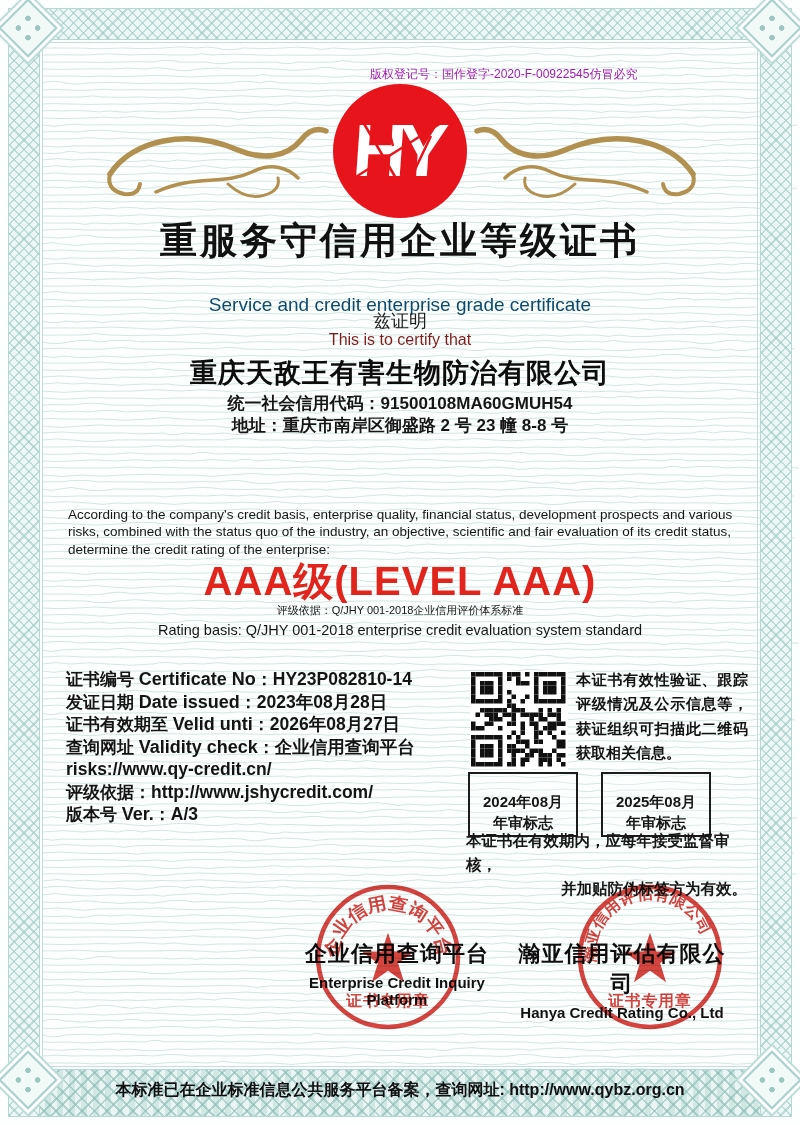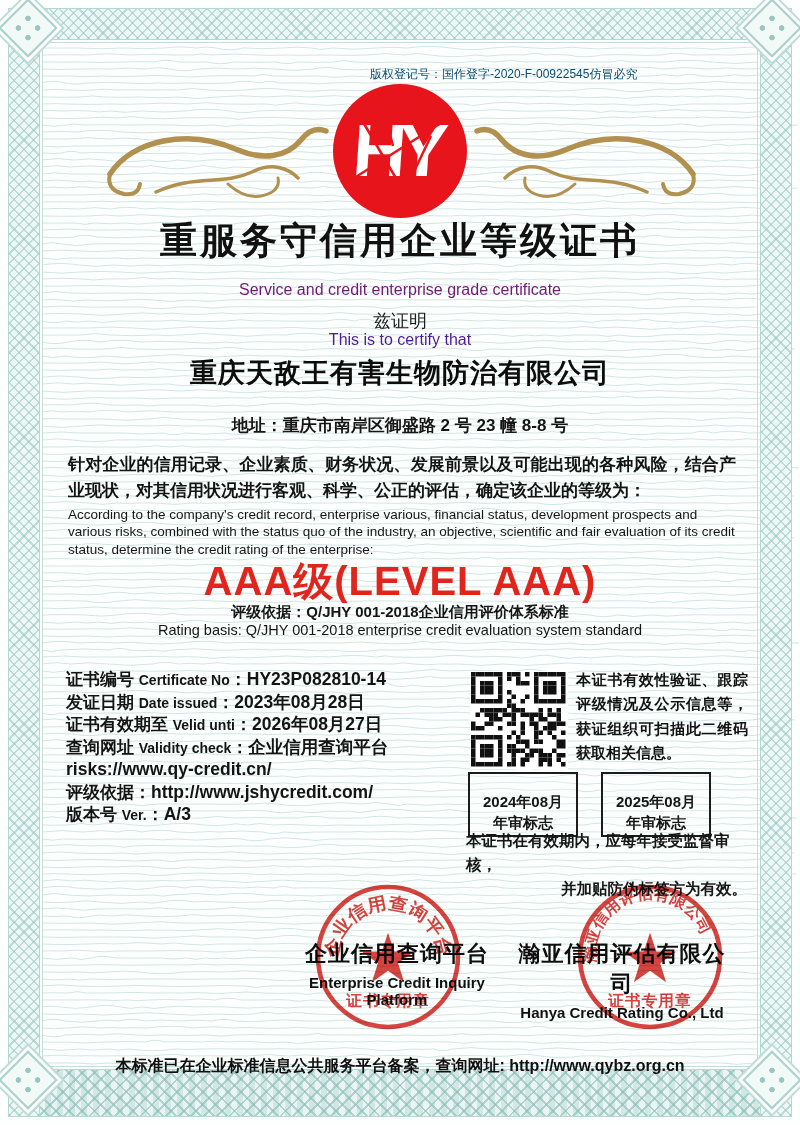--- a/index.html
+++ b/index.html
@@ -30,69 +30,69 @@
       radial-gradient(circle at 32% 32%, #9cc6c0 2.5px, transparent 3px),
       radial-gradient(circle at 68% 32%, #9cc6c0 2.5px, transparent 3px),
       radial-gradient(circle at 32% 68%, #9cc6c0 2.5px, transparent 3px),
       radial-gradient(circle at 68% 68%, #9cc6c0 2.5px, transparent 3px),
       #f2faf8;
     box-shadow:0 0 0 3px #ffffff,0 0 0 5px #bcdcd7;}
   .c-tl{left:7px;top:7px;} .c-tr{right:7px;top:7px;}
   .c-bl{left:7px;bottom:24px;} .c-br{right:7px;bottom:24px;}
 
   
-  .copyright{position:absolute;left:370px;top:66px;z-index:4;font-size:12px;color:#0c4a6e;white-space:nowrap;}
+  .copyright{position:absolute;left:370px;top:66px;z-index:4;font-size:12px;color:#a21caf;white-space:nowrap;}
   .logo{position:absolute;left:333px;top:84px;width:134px;height:134px;border-radius:50%;background:#e8141c;z-index:4;
         display:flex;align-items:center;justify-content:center;overflow:hidden;}
   .logo-hy{font-size:74px;font-weight:900;color:#ffffff;letter-spacing:-8px;transform:skewX(-4deg);line-height:1;padding-right:8px;}
   .logo svg{position:absolute;left:0;top:0;}
   .flourish{position:absolute;top:112px;z-index:3;}
   .flourish.left{left:100px;}
   .flourish.right{left:468px;transform:scaleX(-1);}
 
   .center{position:absolute;left:0;right:0;text-align:center;z-index:4;}
   .title-zh{top:216px;font-size:37px;font-weight:700;letter-spacing:3px;color:#111;}
-  .title-en{top:281px;font-size:16px;color:#701a75;}
+  .title-en{top:294px;font-size:19px;color:#0c4a6e;}
   .certify-zh{top:309px;font-size:18px;color:#1b1b1b;}
-  .certify-en{top:331px;font-size:16px;color:#4c1d95;}
+  .certify-en{top:331px;font-size:16px;color:#7f1d1d;}
   .company{top:355px;font-size:27px;font-weight:800;letter-spacing:1px;color:#0d0d0d;}
   .code-line{top:392px;font-size:17px;font-weight:600;}
   .addr-line{top:414px;font-size:17px;font-weight:600;}
 
   .statement-zh{position:absolute;left:68px;width:668px;top:452px;z-index:4;font-size:17px;line-height:1.5;font-weight:600;color:#131313;text-align:justify;}
   .statement-en{position:absolute;left:68px;width:672px;top:506px;z-index:4;font-size:13.5px;line-height:1.28;font-weight:500;color:#161616;text-align:left;}
   .rating{top:554px;font-size:40px;font-weight:900;color:#e1251c;letter-spacing:1px;}
-  .basis-zh{top:603px;font-size:15px;font-weight:700;}
+  .basis-zh{top:603px;font-size:11px;font-weight:400;}
   .basis-en{top:622px;font-size:14.5px;font-weight:500;}
 
   
   .details{position:absolute;left:66px;top:668px;width:400px;z-index:4;}
   .drow{height:22.5px;line-height:22.5px;white-space:nowrap;font-size:17px;font-weight:600;color:#141414;}
-  .drow .en{font-size:14px;font-weight:600;}
+  .drow .en{font-size:18px;font-weight:600;}
   .drow .val{font-size:17.5px;}
 
   
   .qr-wrap{position:absolute;left:470px;top:671px;width:96px;height:96px;background:#ffffff;z-index:4;padding:1px;}
   .qr-note{position:absolute;left:576px;top:668px;width:172px;z-index:4;font-size:15px;line-height:1.63;font-weight:600;color:#131313;text-align:justify;}
   .year-box{position:absolute;top:772px;height:44px;border:2px solid #1c1c1c;z-index:4;background:rgba(255,255,255,.25);
     text-align:center;font-size:15px;font-weight:600;line-height:21px;padding-top:17px;}
   .yb1{left:468px;width:106px;}
   .yb2{left:601px;width:106px;}
   .sup-note{position:absolute;left:466px;top:829px;width:281px;z-index:4;font-size:15.5px;font-weight:600;line-height:1.55;}
   .sup-note .l2{text-align:right;}
 
   
   .issuer{position:absolute;top:939px;width:224px;text-align:center;z-index:4;}
   .iss-l{left:285px;} .iss-r{left:510px;}
   .issuer .zh{font-size:22px;font-weight:800;letter-spacing:1px;color:#0e0e0e;}
   .issuer .en{font-size:15px;font-weight:600;margin-top:5px;color:#111;}
   .stamp{position:absolute;top:881px;width:152px;height:152px;z-index:5;opacity:.9;mix-blend-mode:multiply;}
   .st-l{left:312px;} .st-r{left:574px;}
 
-  .footer-note{top:1056px;font-size:16px;font-weight:600;color:#101010;z-index:4;}
+  .footer-note{top:1080px;font-size:16px;font-weight:600;color:#101010;z-index:4;}
 </style>
 </head>
 <body>
 
 <div class="page">
 
   <svg id="waves" width="800" height="1125">
       <path d="M42 48 q 17.7 0.1 35.5 0 q 22.7 1.4 45.4 0 q 20.3 1.3 40.6 0 q 16.8 -2.4 33.6 0 q 9.7 -1.9 19.5 0 q 13.3 3.5 26.6 0 q 19.7 1.2 39.3 0 q 14.4 -1.7 28.9 0 q 10.6 2.8 21.1 0 q 21.7 2.4 43.5 0 q 15.8 -1.5 31.5 0 q 21.6 -3.2 43.2 0 q 20.5 3.2 41.0 0 q 21.1 -2.7 42.2 0 q 14.1 1.0 28.1 0 q 9.8 -1.6 19.7 0 q 16.6 1.9 33.1 0 q 13.1 0.1 26.1 0 q 9.0 0.5 18.1 0 q 17.3 1.1 34.7 0 q 19.5 2.5 39.1 0 q 21.2 -1.9 42.4 0" fill="none" stroke="#aed2cd" stroke-width="0.8" opacity="0.7"></path>
       <path d="M42 55 q 21.5 -0.5 43.1 0 q 22.8 -2.5 45.5 0 q 21.7 -1.5 43.4 0 q 9.3 -0.1 18.5 0 q 9.4 -2.4 18.8 0 q 23.1 -1.8 46.1 0 q 13.9 0.8 27.8 0 q 20.0 0.6 40.0 0 q 21.1 0.8 42.2 0 q 18.3 -2.9 36.6 0 q 13.0 -2.9 26.1 0 q 22.5 3.3 45.0 0 q 12.6 2.2 25.2 0 q 12.3 -0.5 24.6 0 q 10.1 -3.3 20.2 0 q 11.2 -1.0 22.4 0 q 17.1 3.5 34.3 0 q 15.4 -0.8 30.7 0 q 14.3 0.9 28.6 0 q 15.2 -3.3 30.5 0 q 20.4 -0.5 40.7 0 q 21.4 -2.3 42.9 0" fill="none" stroke="#aed2cd" stroke-width="0.8" opacity="0.7"></path>
       <path d="M42 62 q 19.2 0.2 38.5 0 q 20.5 0.9 40.9 0 q 16.3 -0.6 32.6 0 q 12.5 -3.4 25.0 0 q 13.9 0.3 27.9 0 q 13.3 3.4 26.7 0 q 21.4 0.7 42.7 0 q 10.5 3.2 21.0 0 q 17.8 0.7 35.5 0 q 10.9 -2.8 21.7 0 q 21.5 1.2 42.9 0 q 16.0 2.0 32.0 0 q 18.7 2.6 37.3 0 q 14.1 -2.6 28.1 0 q 15.9 -3.0 31.7 0 q 22.6 -1.1 45.1 0 q 19.6 0.1 39.2 0 q 10.0 -2.9 20.0 0 q 17.1 -0.4 34.2 0 q 23.3 -3.3 46.5 0 q 23.2 3.0 46.5 0" fill="none" stroke="#aed2cd" stroke-width="0.8" opacity="0.7"></path>
@@ -281,24 +281,24 @@
           <path d="M52,30 L60,62"></path>
       </g>
     </svg>
   </div>
 
   <div class="center title-zh">重服务守信用企业等级证书</div>
   <div class="center title-en">Service and credit enterprise grade certificate</div>
   <div class="center certify-zh">兹证明</div>
   <div class="center certify-en">This is to certify that</div>
   <div class="center company">重庆天敌王有害生物防治有限公司</div>
+  <div class="center code-line">统一社会信用代码：91500108MA60GMUH54</div>
   <div class="center addr-line">地址：重庆市南岸区御盛路 2 号 23 幢 8-8 号</div>
 
-  <div class="statement-zh">针对企业的信用记录、企业素质、财务状况、发展前景以及可能出现的各种风险，结合产业现状，对其信用状况进行客观、科学、公正的评估，确定该企业的等级为：</div>
-  <div class="statement-en">According to the company's credit record, enterprise various, financial status, development prospects and various risks, combined with the status quo of the industry, an objective, scientific and fair evaluation of its credit status, determine the credit rating of the enterprise:</div>
+  <div class="statement-en">According to the company's credit basis, enterprise quality, financial status, development prospects and various risks, combined with the status quo of the industry, an objective, scientific and fair evaluation of its credit status, determine the credit rating of the enterprise:</div>
   <div class="center rating">AAA级(LEVEL AAA)</div>
   <div class="center basis-zh">评级依据：Q/JHY 001-2018企业信用评价体系标准</div>
   <div class="center basis-en">Rating basis: Q/JHY 001-2018 enterprise credit evaluation system standard</div>
 
   <div class="details">
     <div class="drow">
       <span>证书编号</span>
       <span class="en">Certificate No</span><span>：</span><span class="val">HY23P082810-14</span>
     </div>
     <div class="drow">

